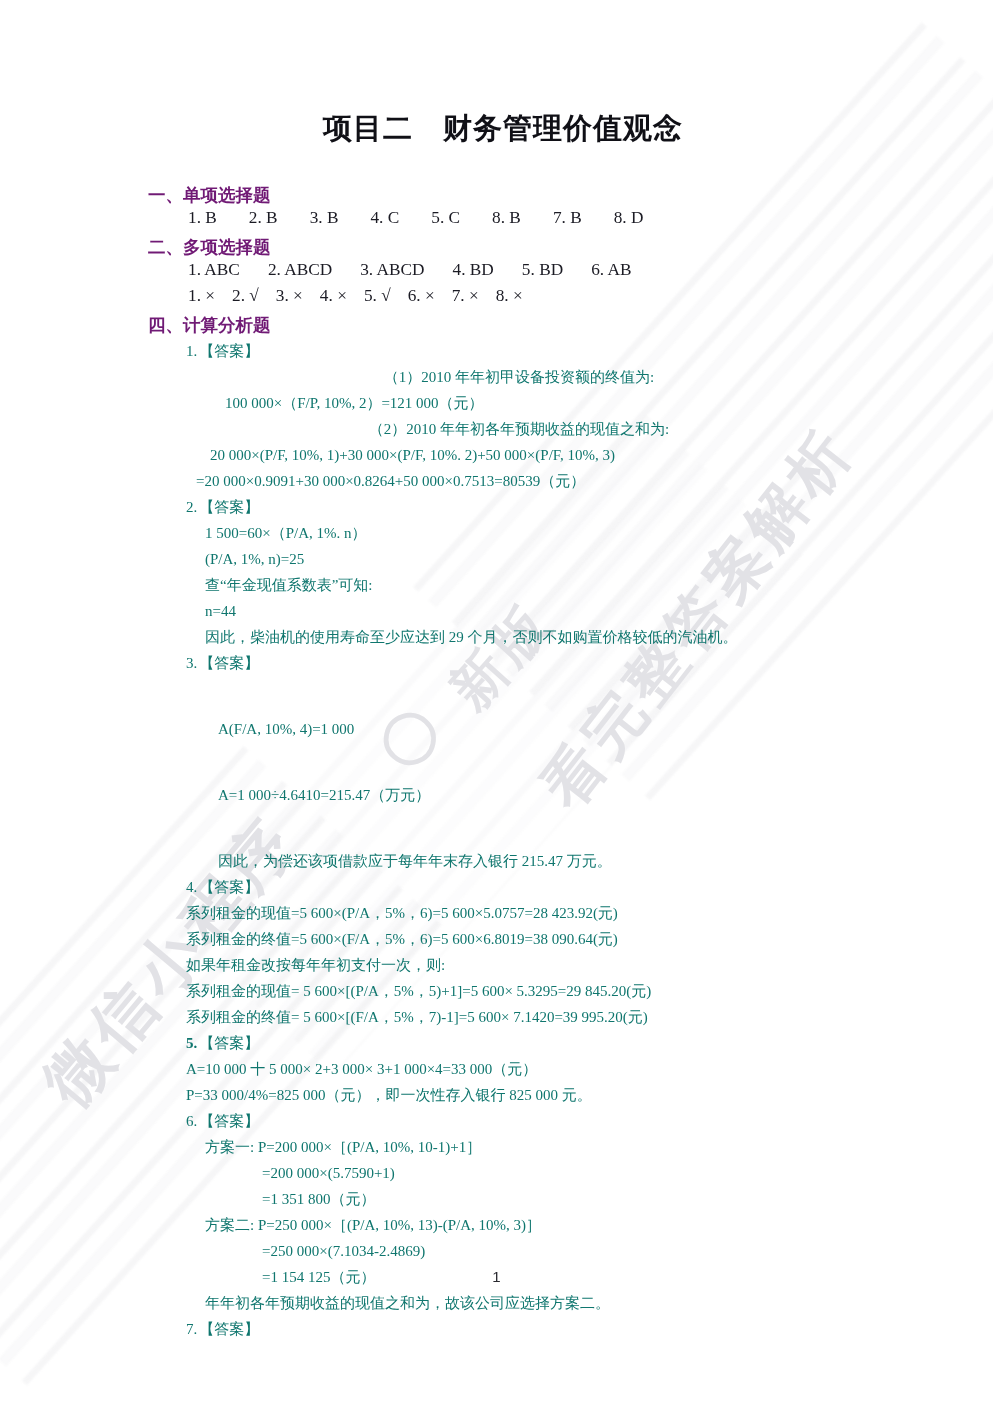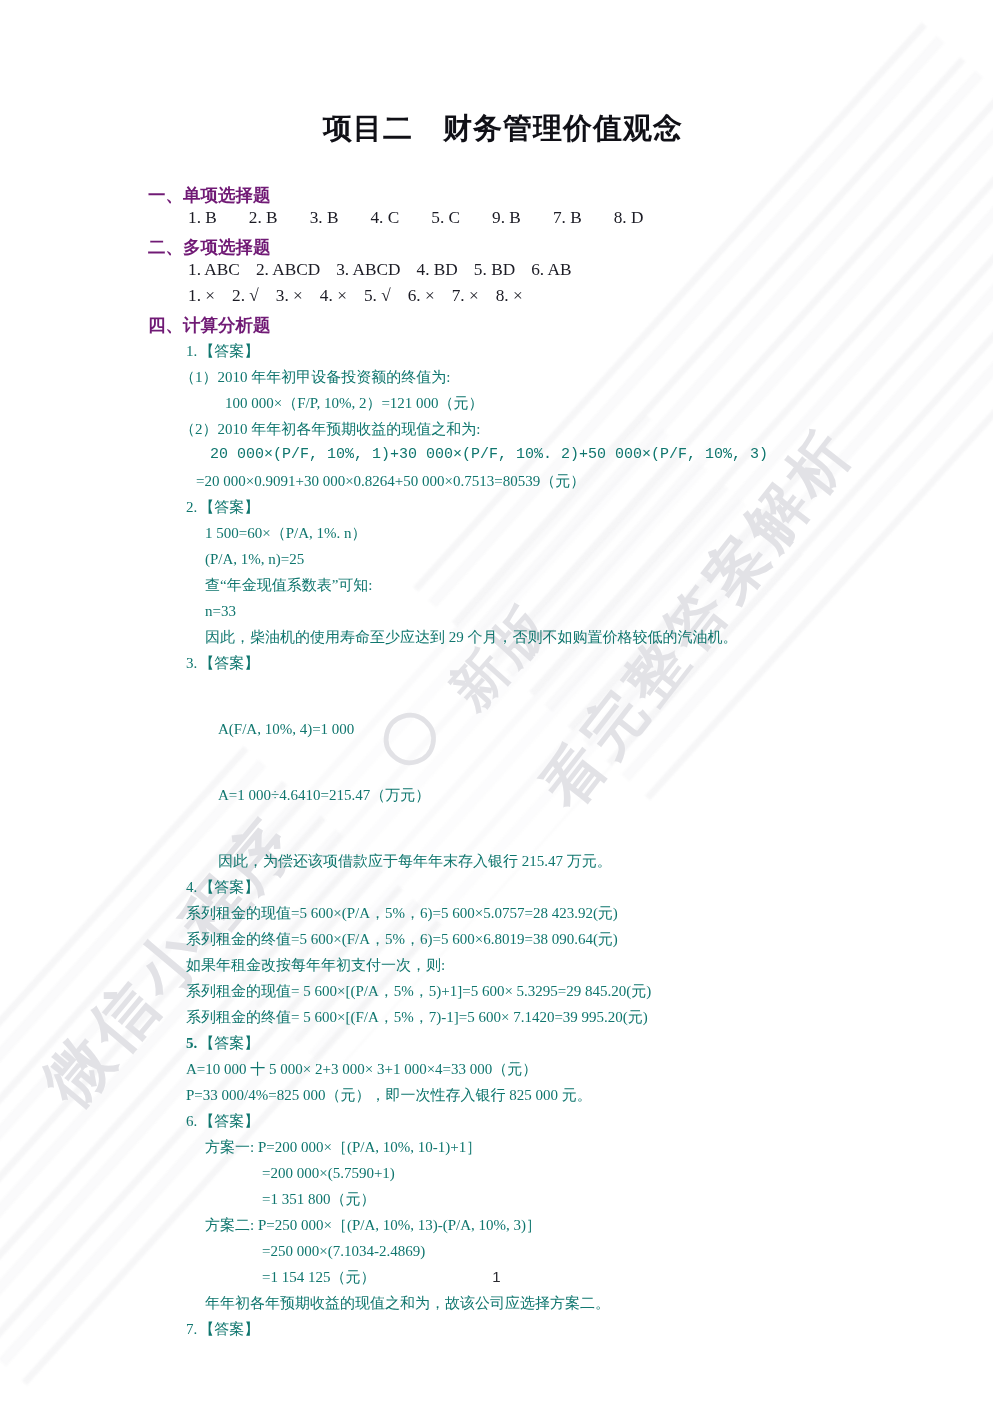--- a/index.html
+++ b/index.html
@@ -31,25 +31,25 @@
     font-family:"Liberation Sans",sans-serif;font-weight:bold;
     font-size:17.5px;line-height:26px;height:26px;color:#701a75;
   }
   .line{font-size:15px;line-height:26px;height:26px;color:#0f766e;white-space:nowrap;}
   .choice-row{display:flex;flex-direction:row;align-items:flex-start;
     padding-left:40px;height:26px;}
   .choice{font-size:17.3px;color:#1b1b24;white-space:nowrap;}
   .num{padding-right:2px;}
   .num.bold{font-weight:bold;}
   .ind-a0{padding-left:38px;}
-  .ind-a{padding-left:32px;}
+  .ind-a{padding-left:32px;text-align:center;}
   .ind-b{padding-left:57px;}
   .ind-b2{padding-left:48px;}
   .ind-c{padding-left:70px;margin-top:40px;}
-  .ind-c2{padding-left:62px;font-family:Liberation Mono, monospace;}
+  .ind-c2{padding-left:62px;}
   .ind-d{padding-left:77px;}
   .ind-e{padding-left:114px;}
   .page-number{
     position:absolute;left:0;width:993px;top:1268px;text-align:center;z-index:1;
     font-family:"Liberation Sans",sans-serif;font-size:15px;color:#2a2a30;
   }
 </style>
 </head>
 <body>
 
@@ -70,26 +70,26 @@
   <div class="content">
     <div class="doc-title">项目二　财务管理价值观念</div>
     <div id="doc-sections">
         <div class="heading">一、单项选择题</div>
         <div class="choice-row" style="column-gap: 32px;">
           <span class="choice">1. B</span>
           <span class="choice">2. B</span>
           <span class="choice">3. B</span>
           <span class="choice">4. C</span>
           <span class="choice">5. C</span>
-          <span class="choice">9. B</span>
+          <span class="choice">8. B</span>
           <span class="choice">7. B</span>
           <span class="choice">8. D</span>
         </div>
         <div class="heading">二、多项选择题</div>
-        <div class="choice-row" style="column-gap: 16px;">
+        <div class="choice-row" style="column-gap: 28px;">
           <span class="choice">1. ABC</span>
           <span class="choice">2. ABCD</span>
           <span class="choice">3. ABCD</span>
           <span class="choice">4. BD</span>
           <span class="choice">5. BD</span>
           <span class="choice">6. AB</span>
         </div>
         <div class="choice-row" style="column-gap: 17px;">
           <span class="choice">1. ×</span>
           <span class="choice">2. √</span>
@@ -104,21 +104,21 @@
         <div class="line ind-a0"><span class="num">1.</span><span class="ans-label">【答案】</span></div>
         <div class="line ind-a">（1）2010 年年初甲设备投资额的终值为:</div>
         <div class="line ind-d">100 000×（F/P, 10%, 2）=121 000（元）</div>
         <div class="line ind-a">（2）2010 年年初各年预期收益的现值之和为:</div>
         <div class="line ind-c2">20 000×(P/F, 10%, 1)+30 000×(P/F, 10%. 2)+50 000×(P/F, 10%, 3)</div>
         <div class="line ind-b2">=20 000×0.9091+30 000×0.8264+50 000×0.7513=80539（元）</div>
         <div class="line ind-a0"><span class="num">2.</span><span class="ans-label">【答案】</span></div>
         <div class="line ind-b">1 500=60×（P/A, 1%. n）</div>
         <div class="line ind-b">(P/A, 1%, n)=25</div>
         <div class="line ind-b">查“年金现值系数表”可知:</div>
-        <div class="line ind-b">n=33</div>
+        <div class="line ind-b">n=44</div>
         <div class="line ind-b">因此，柴油机的使用寿命至少应达到 29 个月，否则不如购置价格较低的汽油机。</div>
         <div class="line ind-a0"><span class="num">3.</span><span class="ans-label">【答案】</span></div>
         <div class="line ind-c">A(F/A, 10%, 4)=1 000</div>
         <div class="line ind-c">A=1 000÷4.6410=215.47（万元）</div>
         <div class="line ind-c">因此，为偿还该项借款应于每年年末存入银行 215.47 万元。</div>
         <div class="line ind-a0"><span class="num">4.</span><span class="ans-label">【答案】</span></div>
         <div class="line ind-a0">系列租金的现值=5 600×(P/A，5%，6)=5 600×5.0757=28 423.92(元)</div>
         <div class="line ind-a0">系列租金的终值=5 600×(F/A，5%，6)=5 600×6.8019=38 090.64(元)</div>
         <div class="line ind-a0">如果年租金改按每年年初支付一次，则:</div>
         <div class="line ind-a0">系列租金的现值= 5 600×[(P/A，5%，5)+1]=5 600× 5.3295=29 845.20(元)</div>

